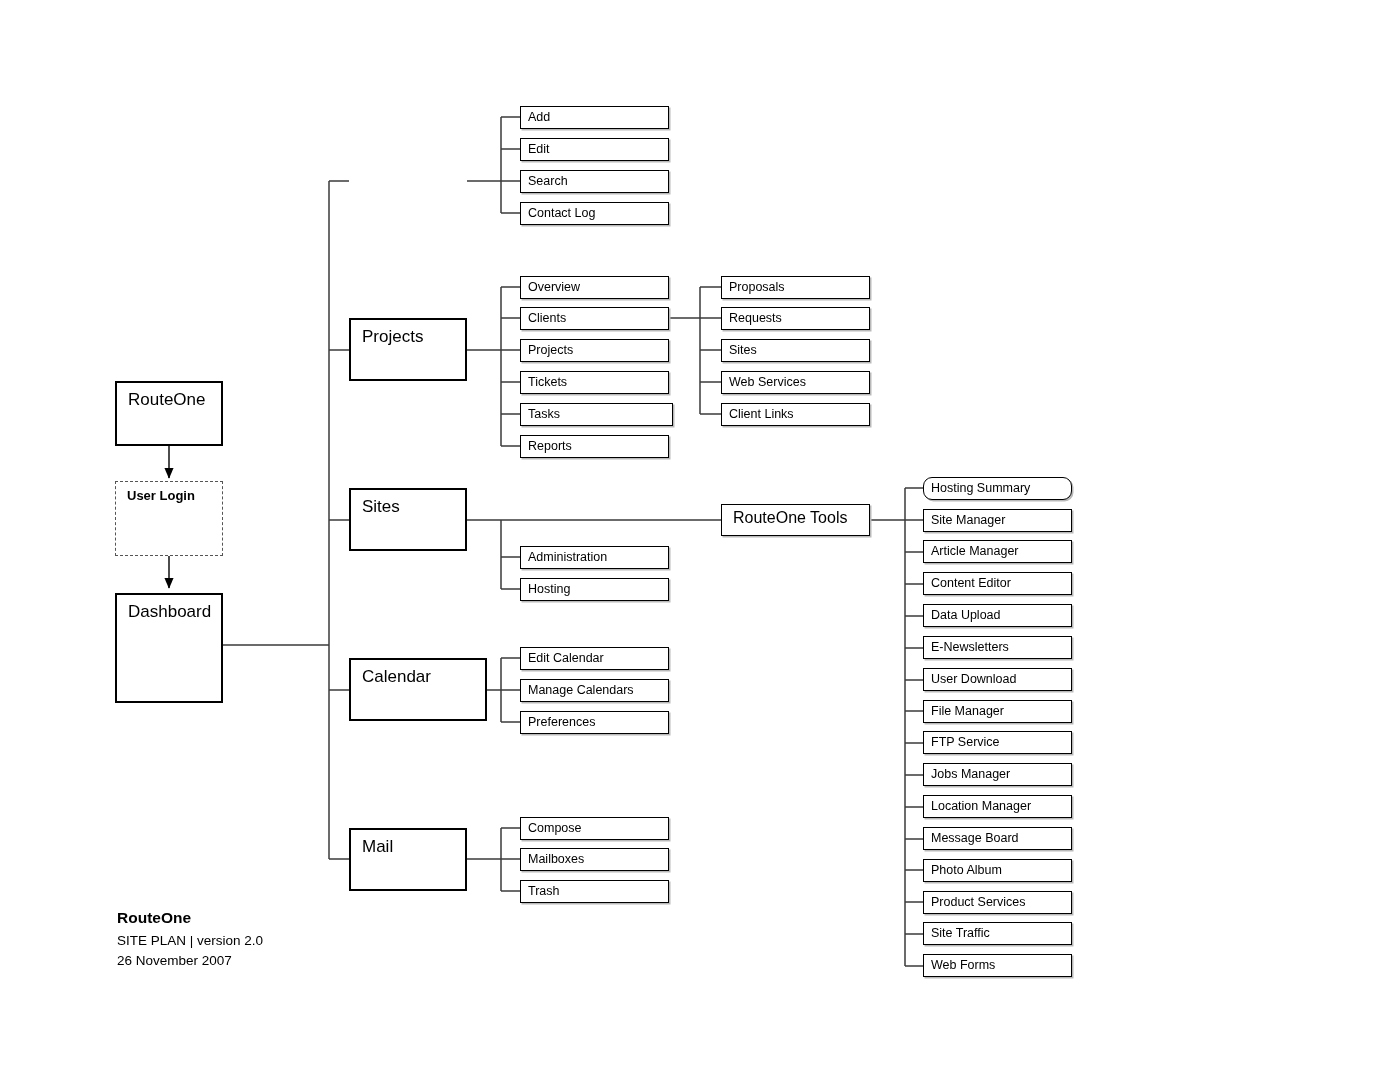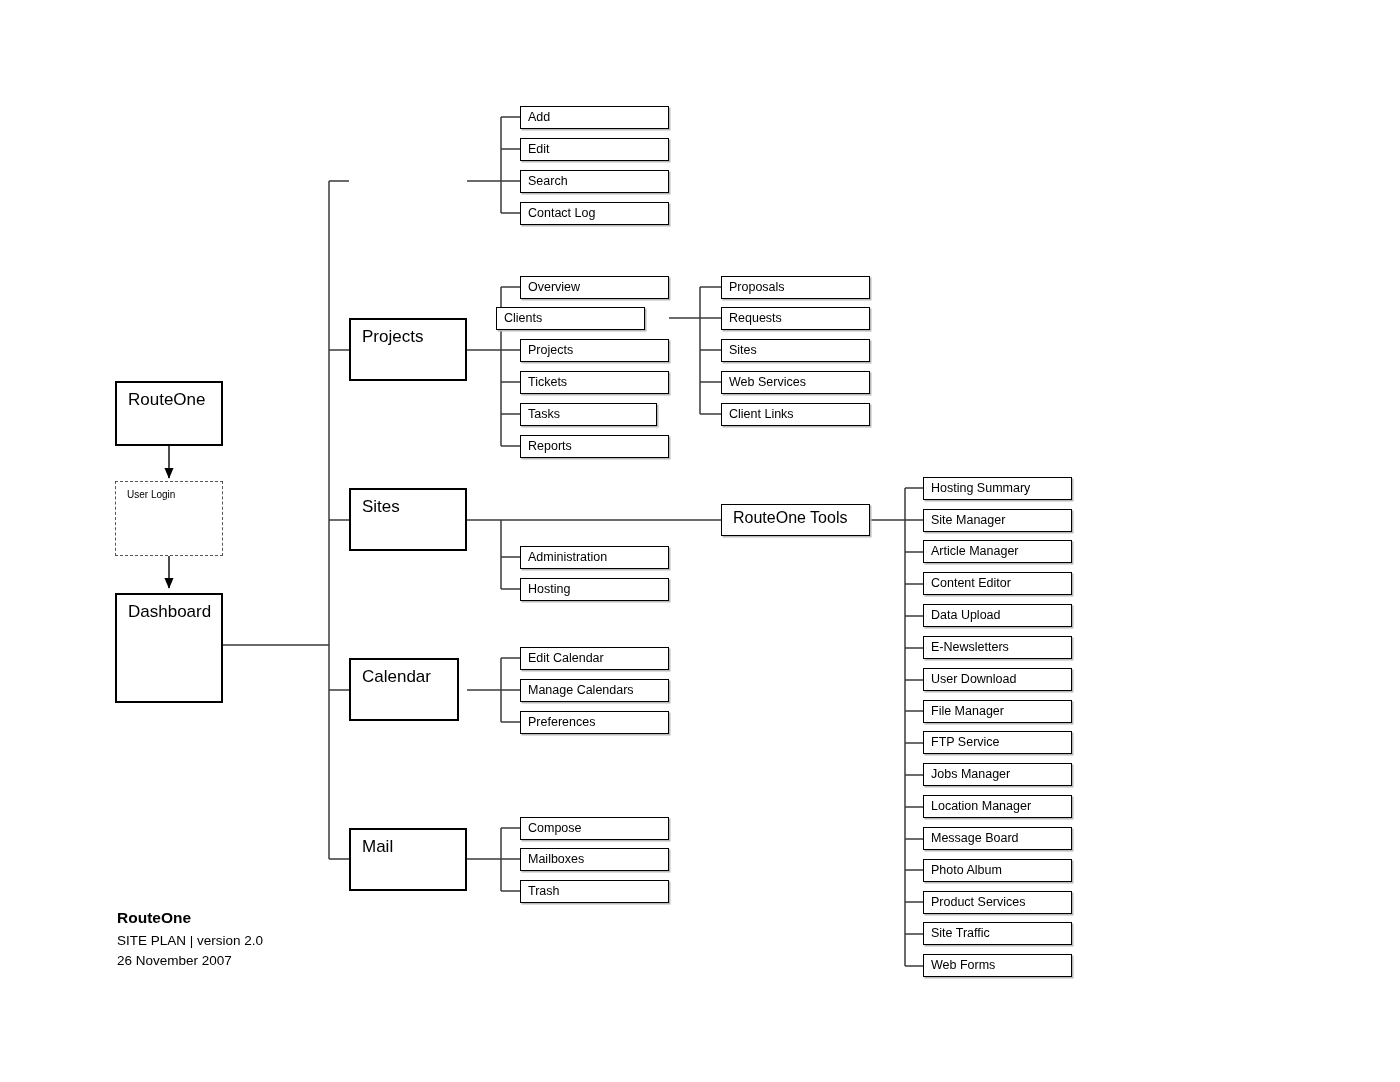--- a/index.html
+++ b/index.html
@@ -51,23 +51,24 @@
     top: 7px;
     left: 11px;
   }
   
   .node.root .lbl { font-size: 17px; top: 7px; left: 11px; }
   
   .node.dashed {
     border: 1.5px dashed #555555;
   }
   .node.dashed .lbl {
-    font-size: 10px;
+    font-size: 13px;
     top: 7px;
     left: 11px;
+    font-weight: bold;
   }
   
   .node.leaf {
     border: 1.6px solid #000000;
     box-shadow: 1.5px 1.5px 0 0 #b9b9b9;
   }
   .node.leaf .lbl {
     font-size: 12.5px;
     top: 3px;
     left: 7px;
@@ -206,21 +207,21 @@
 
 
   <div class="node big" style="left:349px; top:318px; width:118px; height:63px;">
     <span class="lbl">Projects</span>
   </div>
 
   <div class="node big" style="left:349px; top:488px; width:118px; height:63px;">
     <span class="lbl">Sites</span>
   </div>
 
-  <div class="node big" style="left:349px; top:658px; width:110px; height:63px;">
+  <div class="node big" style="left:349px; top:658px; width:138px; height:63px;">
     <span class="lbl">Calendar</span>
   </div>
 
   <div class="node big" style="left:349px; top:828px; width:118px; height:63px;">
     <span class="lbl">Mail</span>
   </div>
 
   <div class="node leaf" style="left:520px; top:106px; width:149px; height:23px;">
     <span class="lbl">Add</span>
   </div>
@@ -230,30 +231,30 @@
   <div class="node leaf" style="left:520px; top:170px; width:149px; height:23px;">
     <span class="lbl">Search</span>
   </div>
   <div class="node leaf" style="left:520px; top:202px; width:149px; height:23px;">
     <span class="lbl">Contact Log</span>
   </div>
 
   <div class="node leaf" style="left:520px; top:276px; width:149px; height:23px;">
     <span class="lbl">Overview</span>
   </div>
-  <div class="node leaf" style="left:496px; top:307px; width:149px; height:23px;">
+  <div class="node leaf" style="left:520px; top:307px; width:149px; height:23px;">
     <span class="lbl">Clients</span>
   </div>
   <div class="node leaf" style="left:520px; top:339px; width:149px; height:23px;">
     <span class="lbl">Projects</span>
   </div>
   <div class="node leaf" style="left:520px; top:371px; width:149px; height:23px;">
     <span class="lbl">Tickets</span>
   </div>
-  <div class="node leaf" style="left:520px; top:403px; width:137px; height:23px;">
+  <div class="node leaf" style="left:520px; top:403px; width:153px; height:23px;">
     <span class="lbl">Tasks</span>
   </div>
   <div class="node leaf" style="left:520px; top:435px; width:149px; height:23px;padding-left:8px;">
     <span class="lbl">Reports</span>
   </div>
 
   <div class="node leaf" style="left:721px; top:276px; width:149px; height:23px;">
     <span class="lbl">Proposals</span>
   </div>
   <div class="node leaf" style="left:721px; top:307px; width:149px; height:23px;">
@@ -293,21 +294,21 @@
   <div class="node leaf" style="left:520px; top:817px; width:149px; height:23px;">
     <span class="lbl">Compose</span>
   </div>
   <div class="node leaf" style="left:520px; top:848px; width:149px; height:23px;">
     <span class="lbl">Mailboxes</span>
   </div>
   <div class="node leaf" style="left:520px; top:880px; width:149px; height:23px;">
     <span class="lbl">Trash</span>
   </div>
 
-  <div class="node leaf" style="left:923px; top:477px; width:149px; height:23px;">
+  <div class="node leaf" style="left:923px; top:477px; width:149px; height:23px;border-radius:9px;">
     <span class="lbl">Hosting Summary</span>
   </div>
   <div class="node leaf" style="left:923px; top:509px; width:149px; height:23px;">
     <span class="lbl">Site Manager</span>
   </div>
   <div class="node leaf" style="left:923px; top:540px; width:149px; height:23px;">
     <span class="lbl">Article Manager</span>
   </div>
   <div class="node leaf" style="left:923px; top:572px; width:149px; height:23px;">
     <span class="lbl">Content Editor</span>

